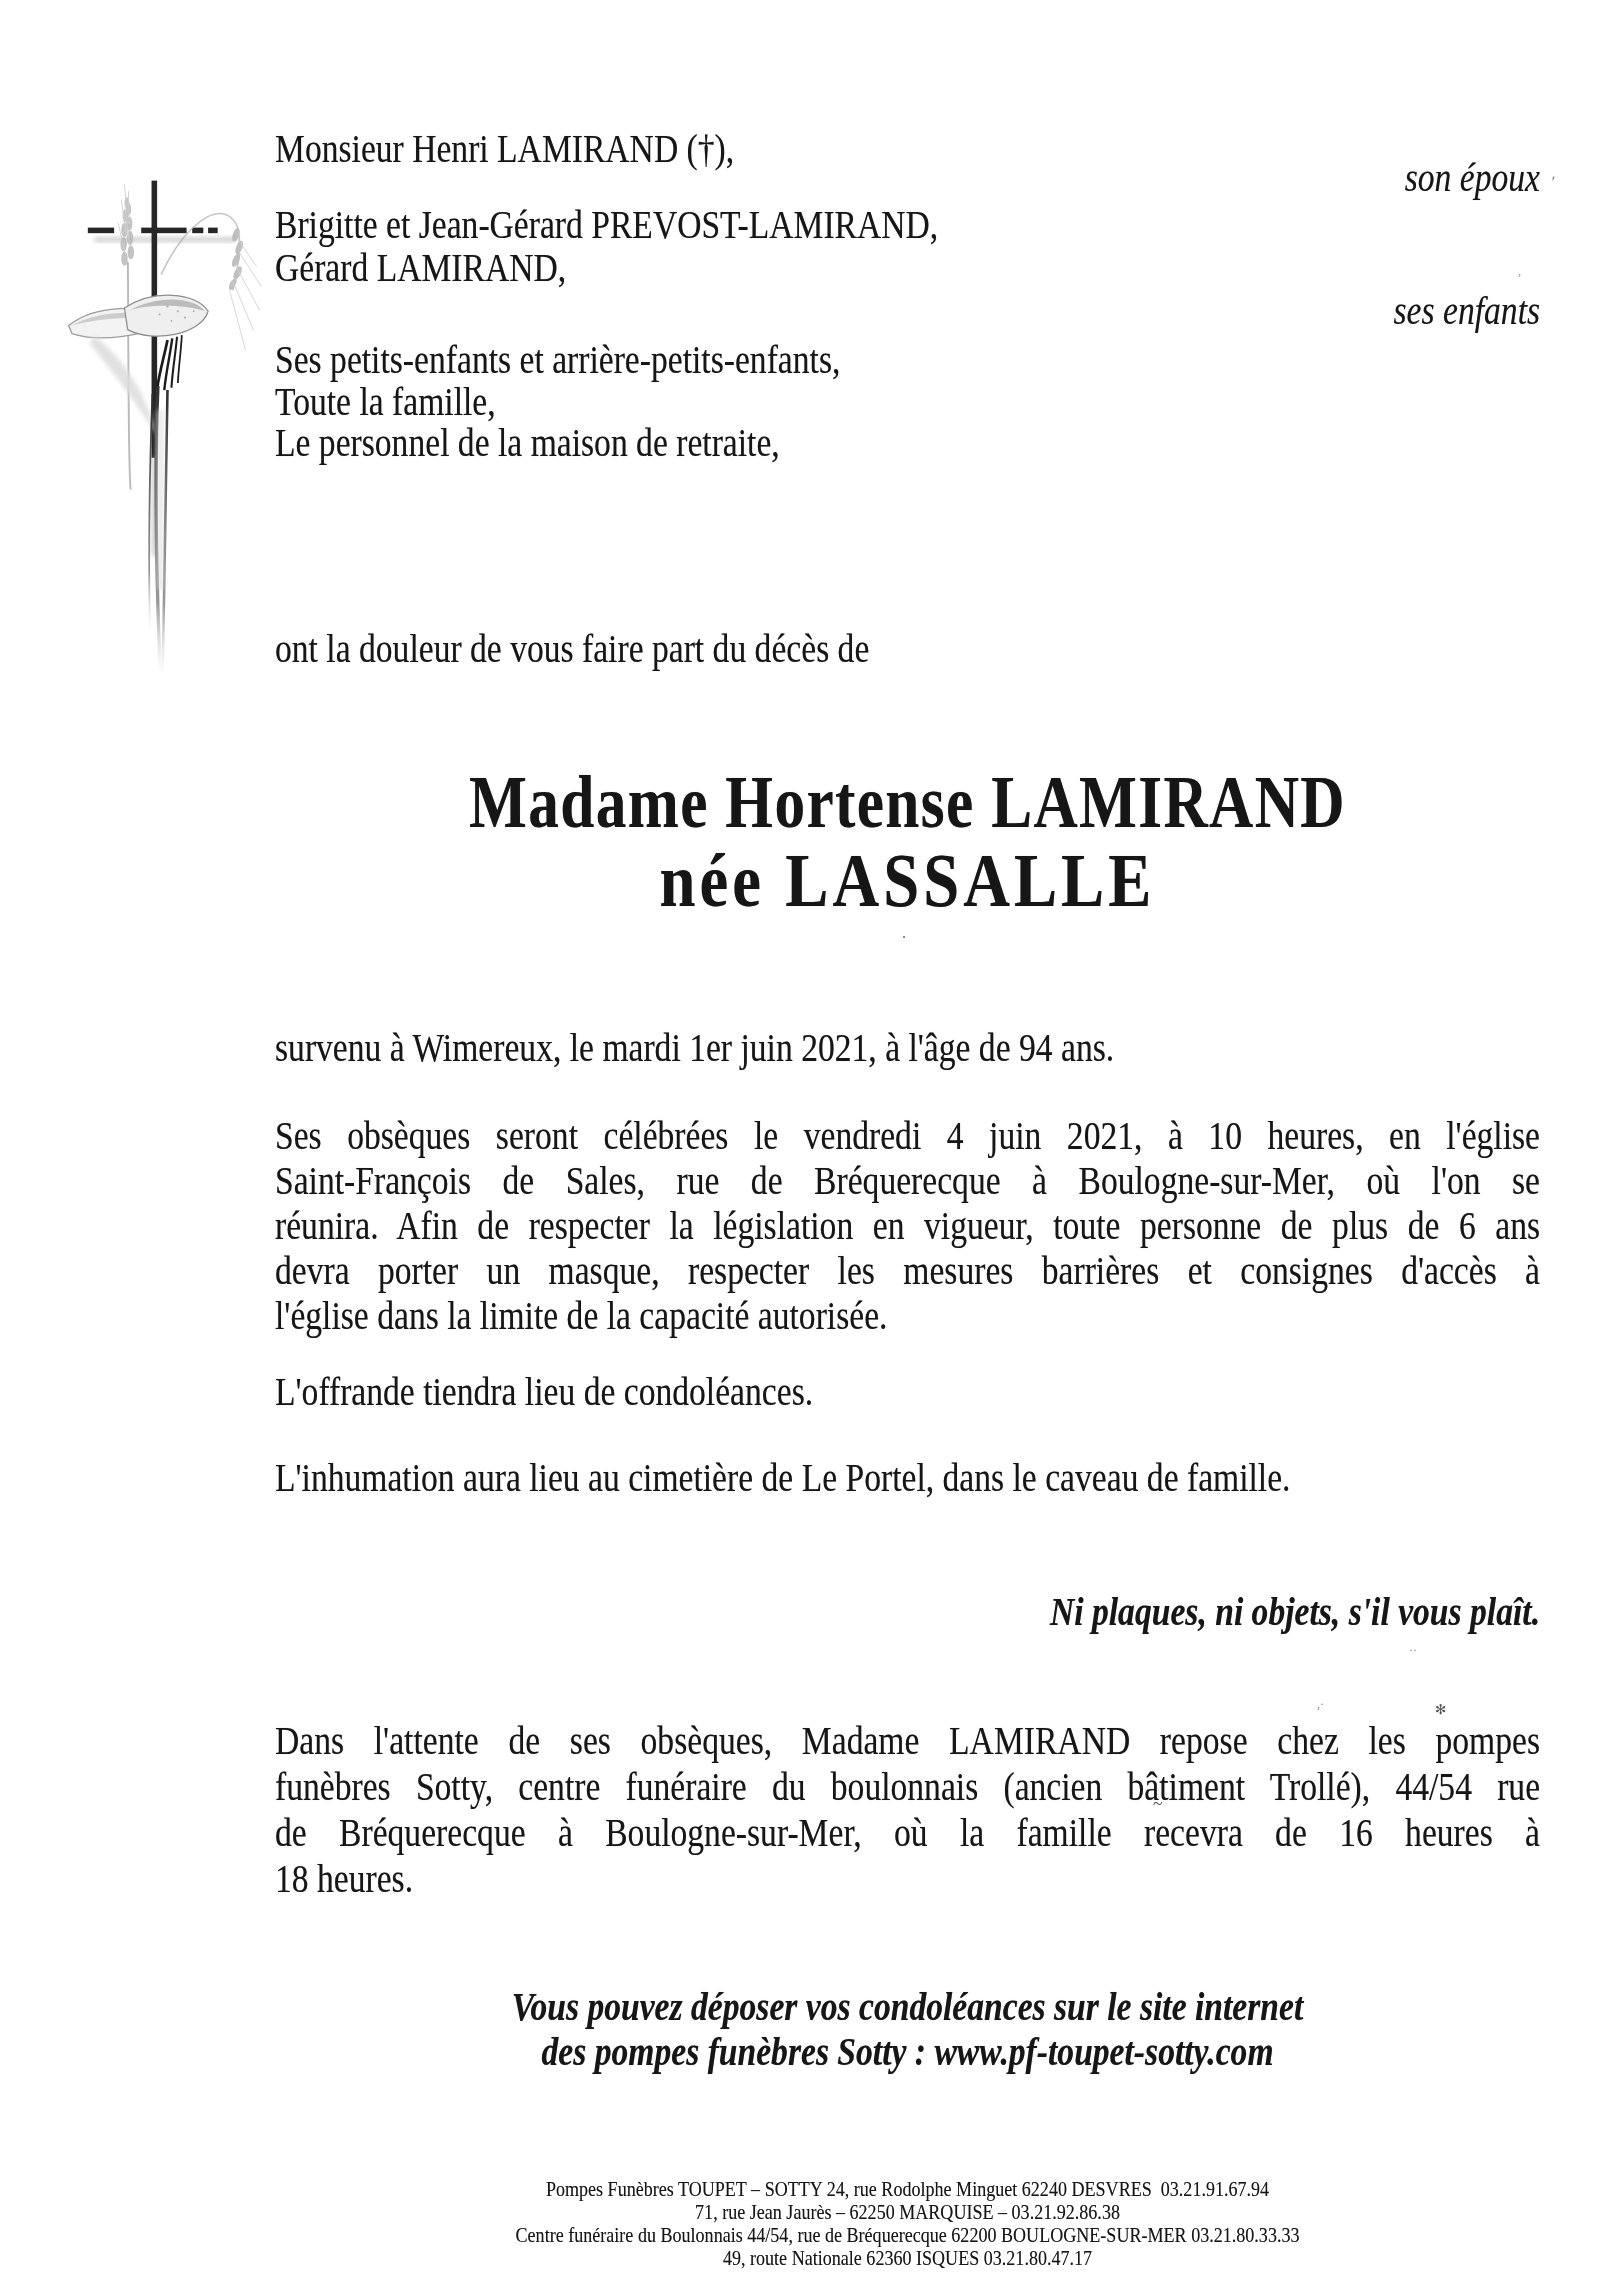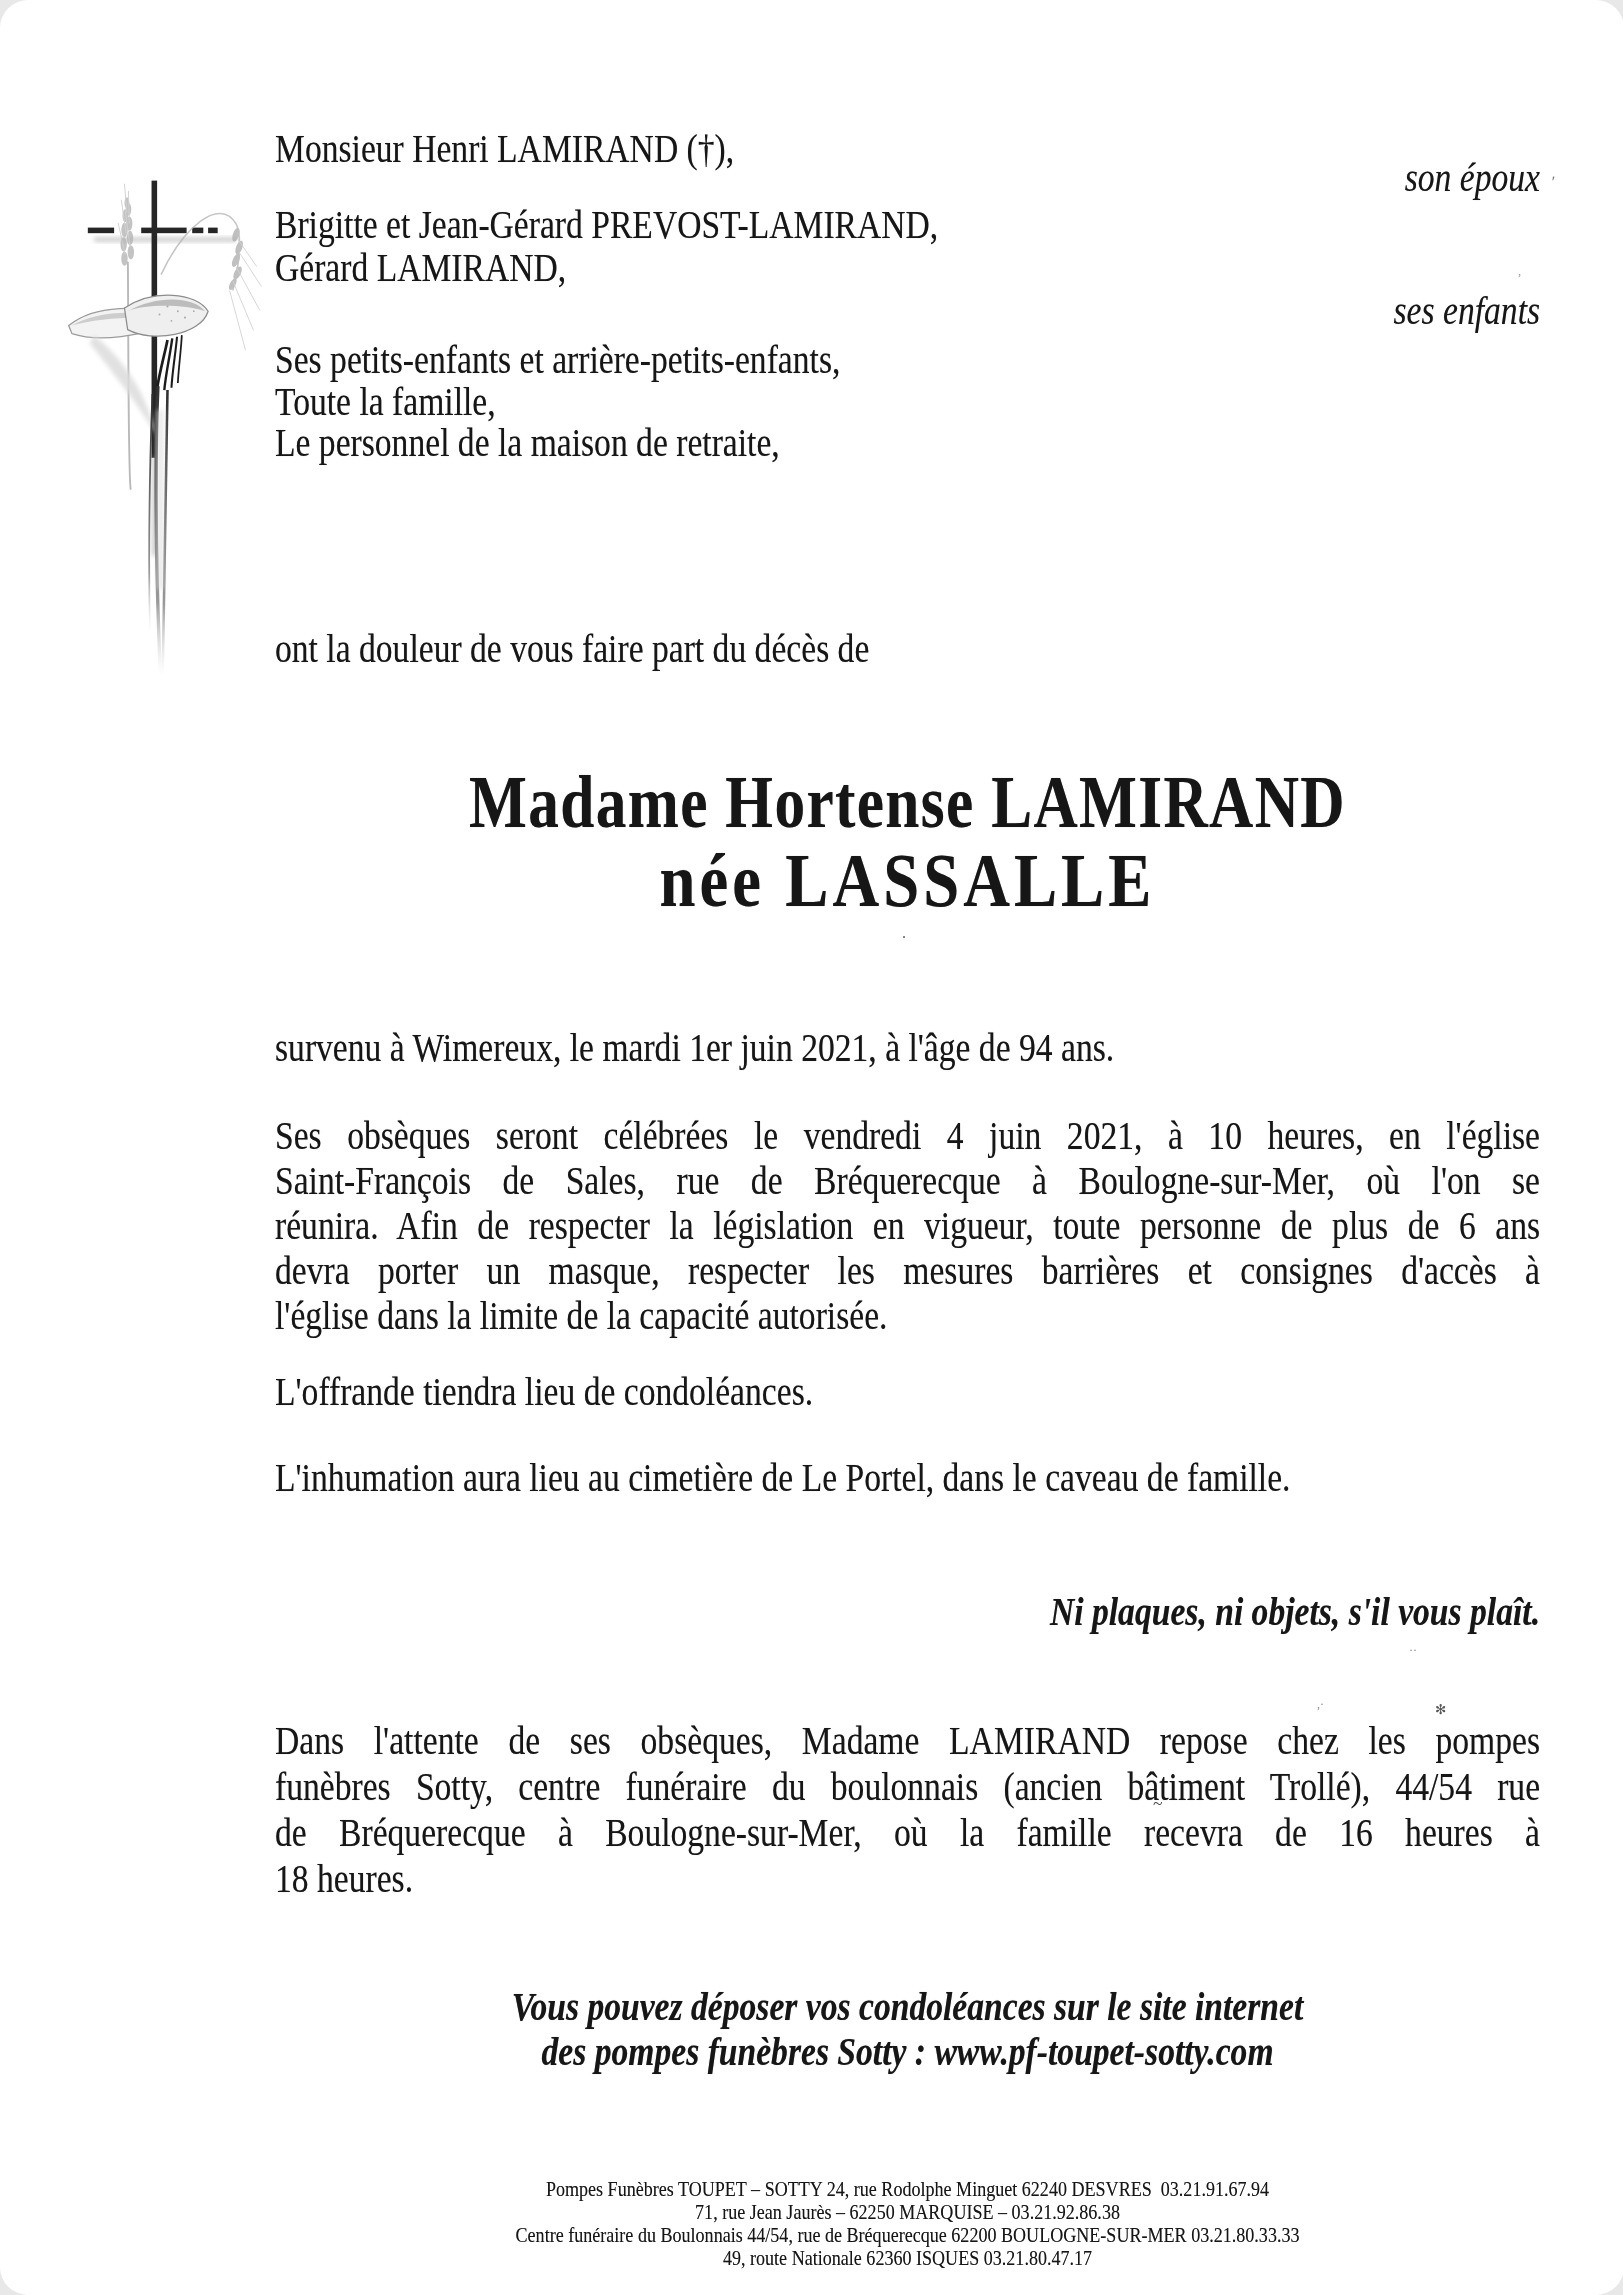--- a/index.html
+++ b/index.html
@@ -3,21 +3,20 @@
 <meta charset="utf-8">
 <style>
   html,body{margin:0;padding:0;background:#e8e8e8;}
   #page{
     position:relative;
     width:1624px;height:2295px;
     background:#ffffff;
     overflow:hidden;
     font-family:"Liberation Serif",serif;
     color:#161616;
-    border-radius:28px;
   }
   
   #col{
     position:absolute;left:275px;top:0;width:1506px;height:2295px;
     transform:scaleX(0.84);transform-origin:0 0;
   }
   .l{
     position:absolute;left:0;
     font-size:40px;line-height:45px;
     white-space:nowrap;

